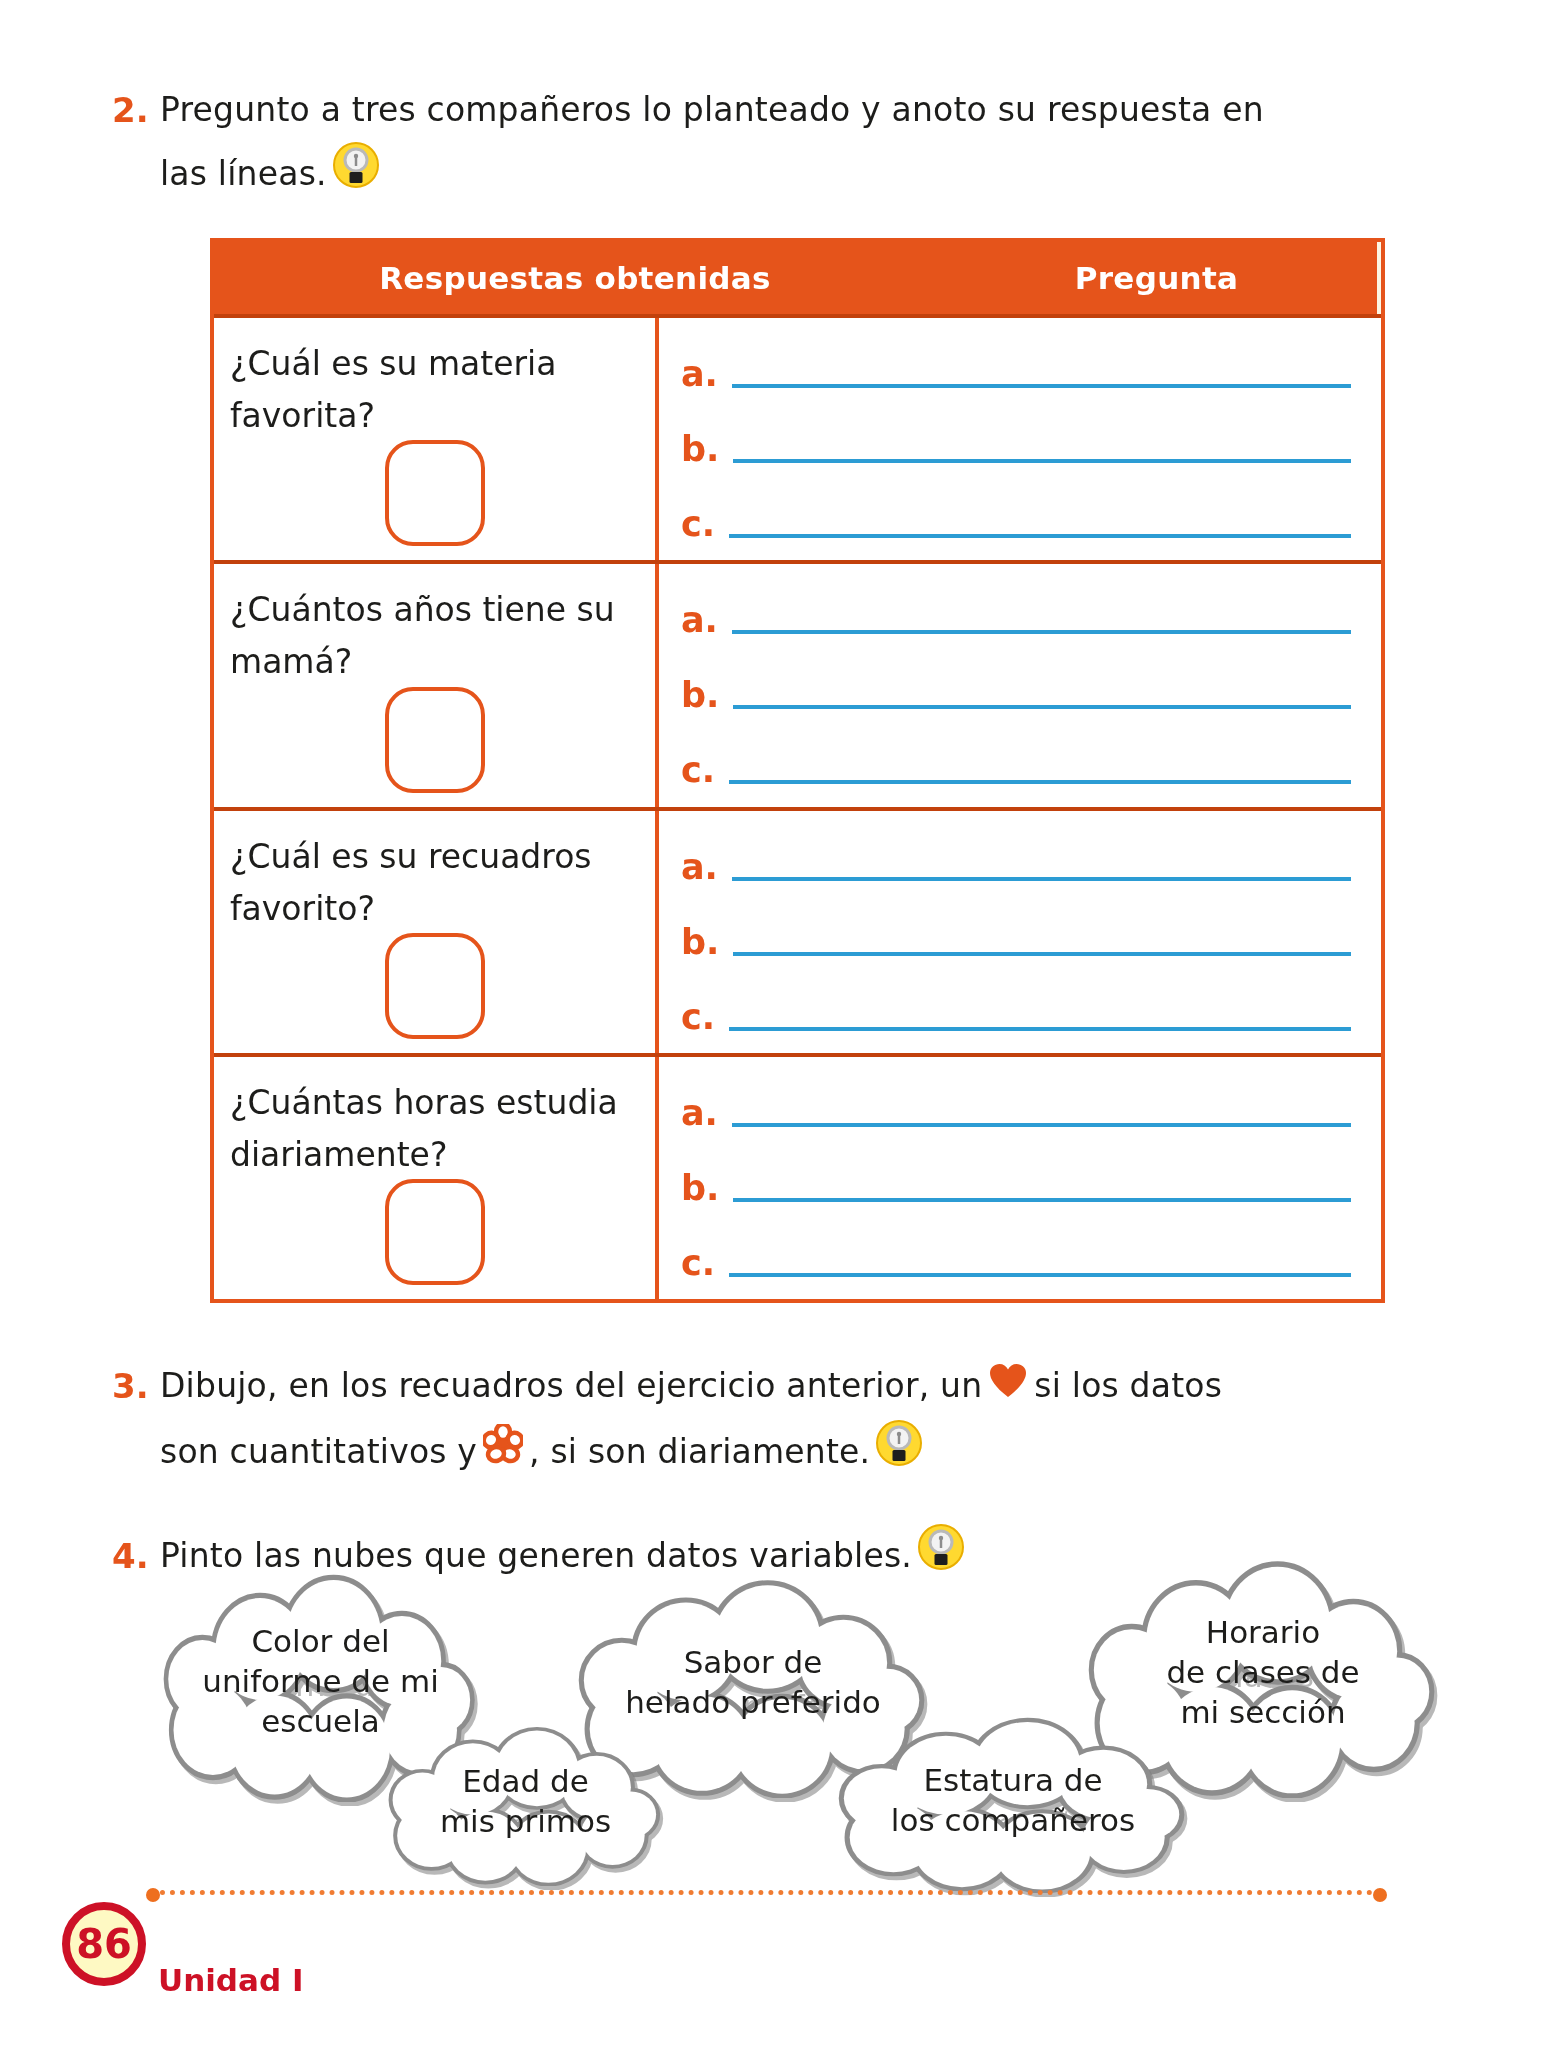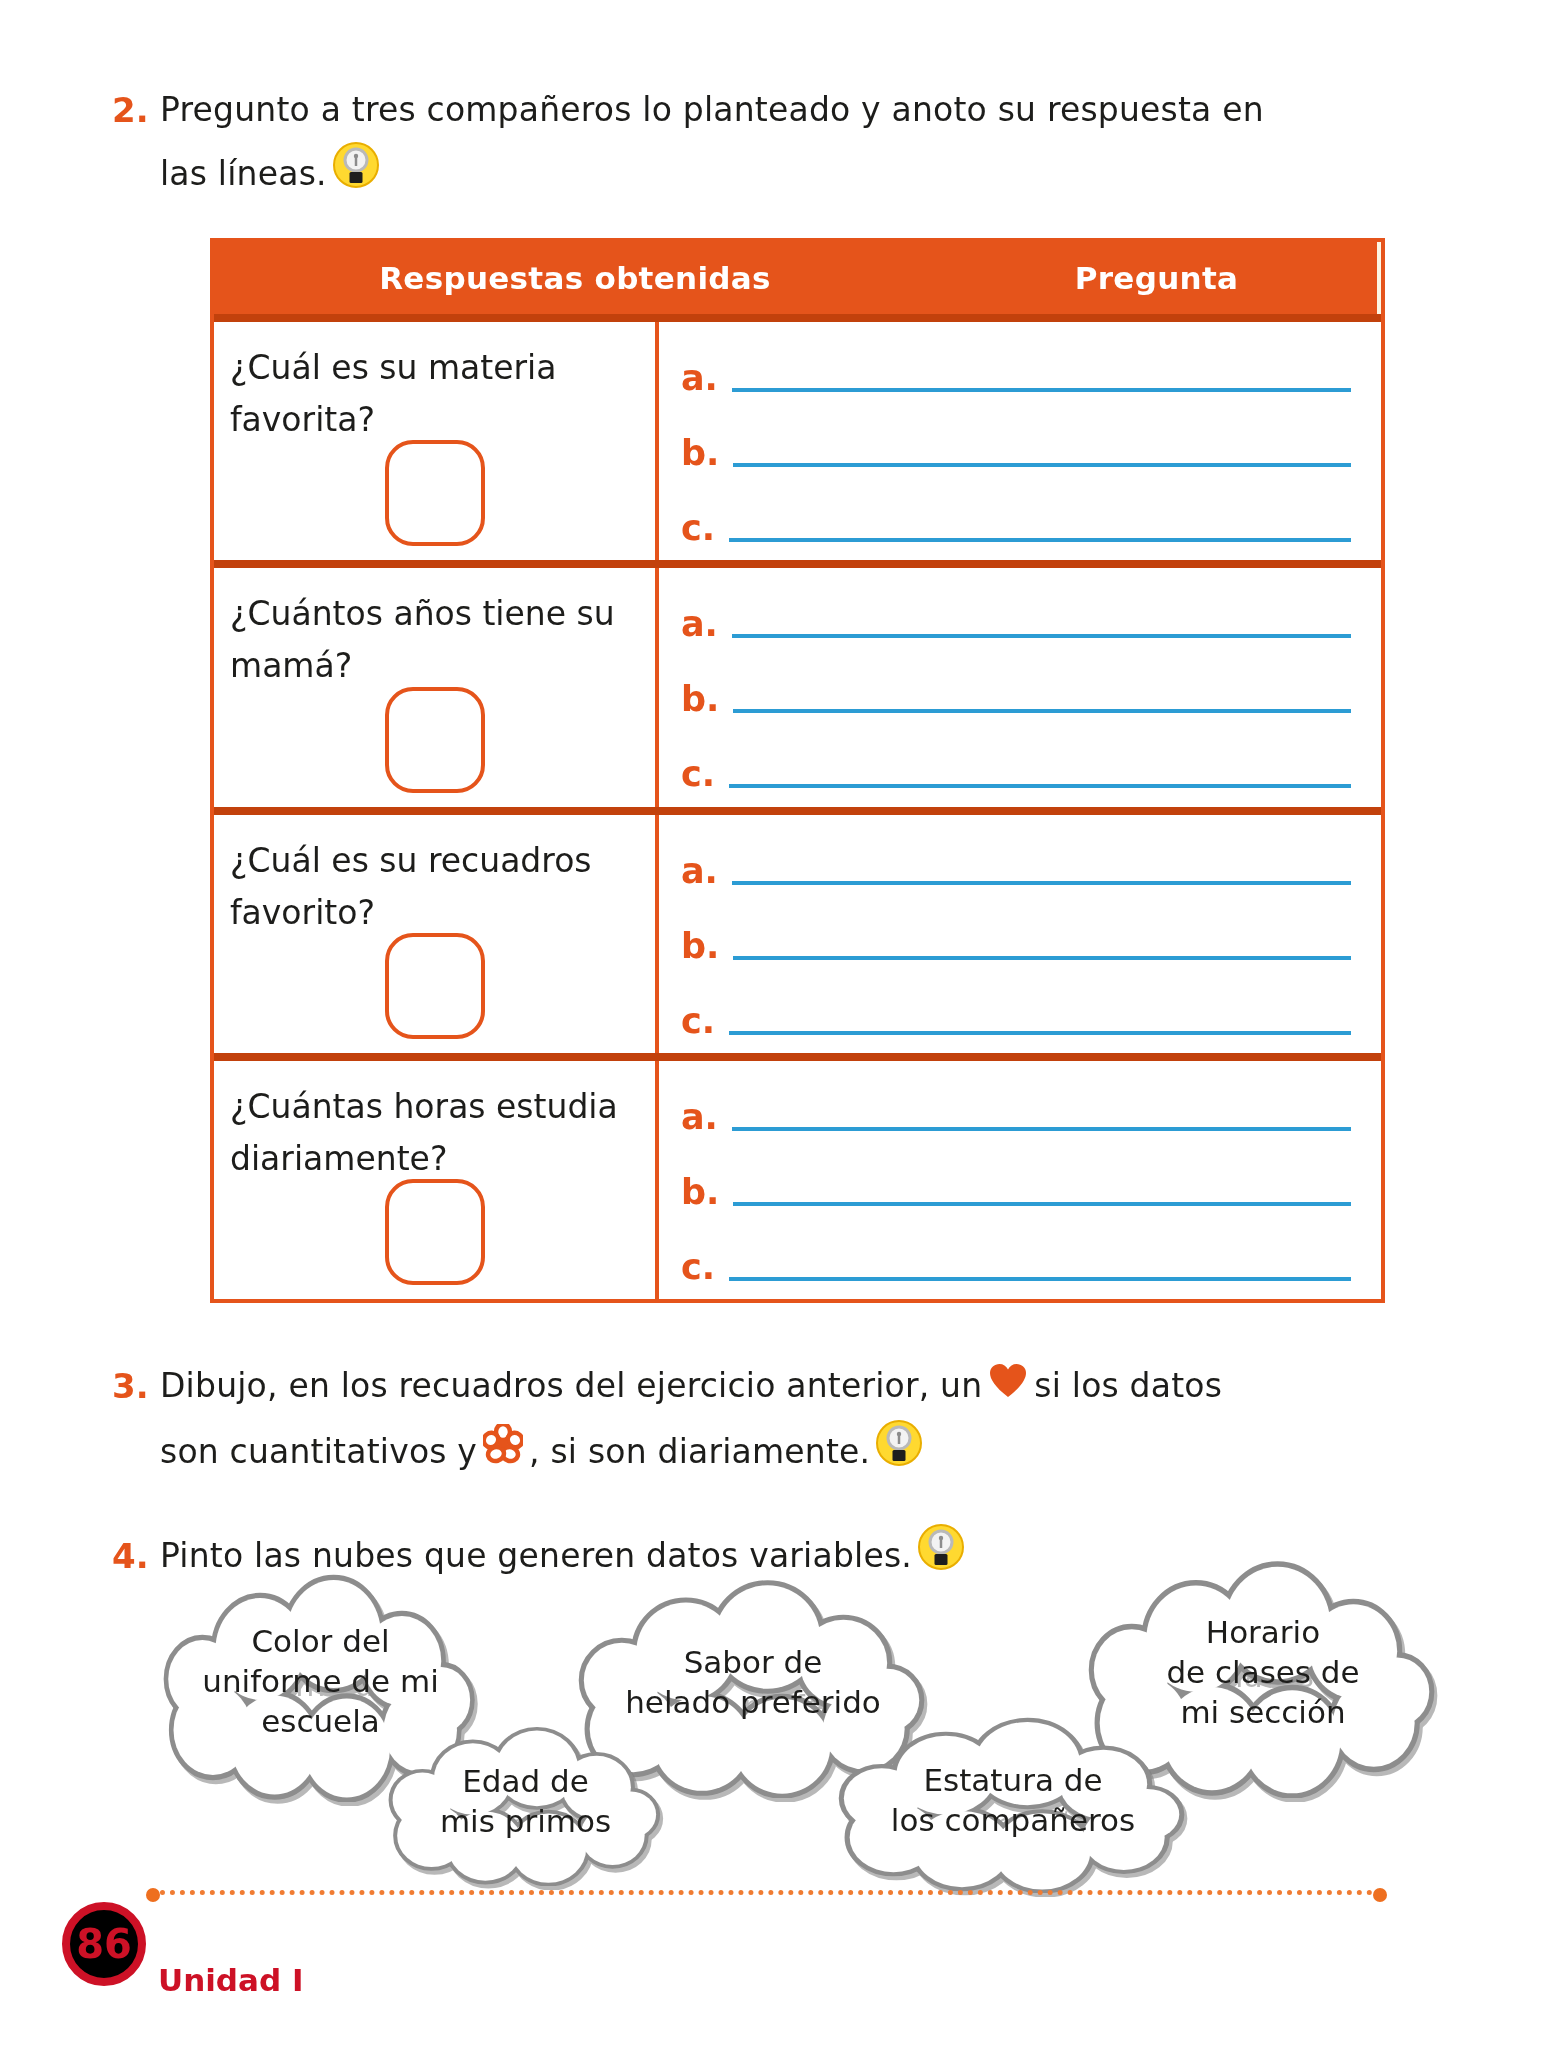--- a/index.html
+++ b/index.html
@@ -17,21 +17,21 @@
   
   .qtable{
     position:absolute;left:210px;top:238px;width:1175px;height:1065px;
     border:4px solid #e5541b;box-sizing:border-box;display:flex;flex-direction:column;
   }
   .qtable-header{display:flex;background:#e5541b;height:72px;flex:0 0 72px;}
   .qtable-header .hcell{display:flex;align-items:center;justify-content:center;
     color:#ffffff;font-weight:bold;font-size:31px;letter-spacing:.3px;}
   .hcell.c1{width:445px;border-right:4px solid #fcf5e3;box-sizing:border-box;}
   .hcell.c2{flex:1;}
-  .qrow{display:flex;flex:1;border-top:8px solid #c2410c;}
+  .qrow{display:flex;flex:1;border-top:4px solid #c2410c;}
   .qrow:first-of-type{border-top:none;}
   .qcell{width:445px;flex:0 0 445px;border-right:4px solid #e5541b;box-sizing:border-box;
     position:relative;padding:20px 12px 0 16px;}
   .qtext{font-size:33px;line-height:1.58;}
   .draw-box{
     position:absolute;left:50%;transform:translateX(-50%);bottom:14px;
     width:100px;height:106px;border:4px solid #e5541b;border-radius:28px;box-sizing:border-box;
     background:#fff;
   }
   .acell{flex:1;position:relative;}
@@ -46,21 +46,21 @@
     position:absolute;inset:0;display:flex;align-items:center;justify-content:center;
     text-align:center;font-size:31px;line-height:1.28;white-space:pre-line;z-index:2;
   }
   
   .dotted-rule{position:absolute;left:150px;top:1890px;width:1233px;border-top:5px dotted #f07c33;}
   .rule-dot{position:absolute;top:-7px;width:14px;height:14px;border-radius:50%;background:#ee6f1f;}
   .rule-dot.left{left:-4px;} .rule-dot.right{right:-4px;}
   .page-badge{
     position:absolute;left:62px;top:1902px;width:84px;height:84px;border:8px solid #cd1126;
     border-radius:50%;box-sizing:border-box;display:flex;align-items:center;justify-content:center;
-    color:#cd1126;font-weight:bold;font-size:40px;background:#000000;
+    color:#cd1126;font-weight:bold;font-size:40px;background:#fef9c3;
   }
   .unit-label{position:absolute;left:158px;top:1926px;color:#cd1126;font-weight:bold;font-size:31px;margin-top:36px;}
   .sprite{position:absolute;width:0;height:0;overflow:hidden;}
 </style>
 </head>
 <body>
 
 <svg class="sprite" xmlns="http://www.w3.org/2000/svg" aria-hidden="true">
   <defs>
     <g id="bulb">

